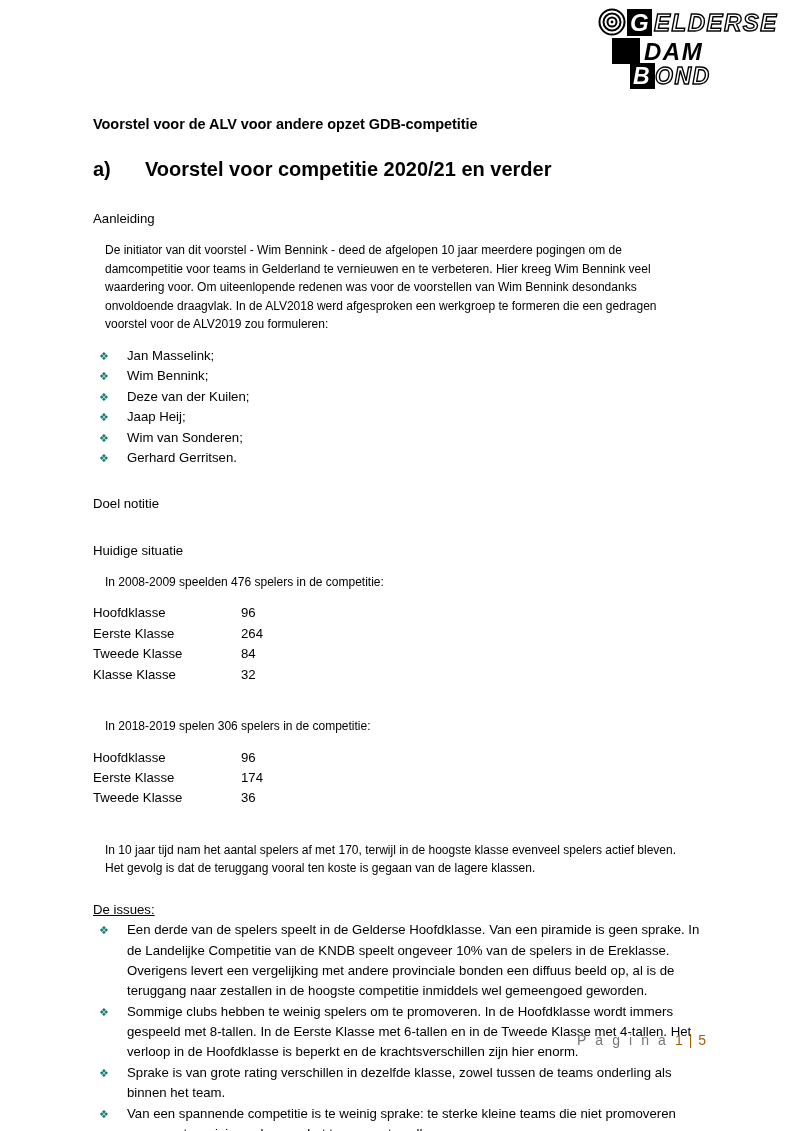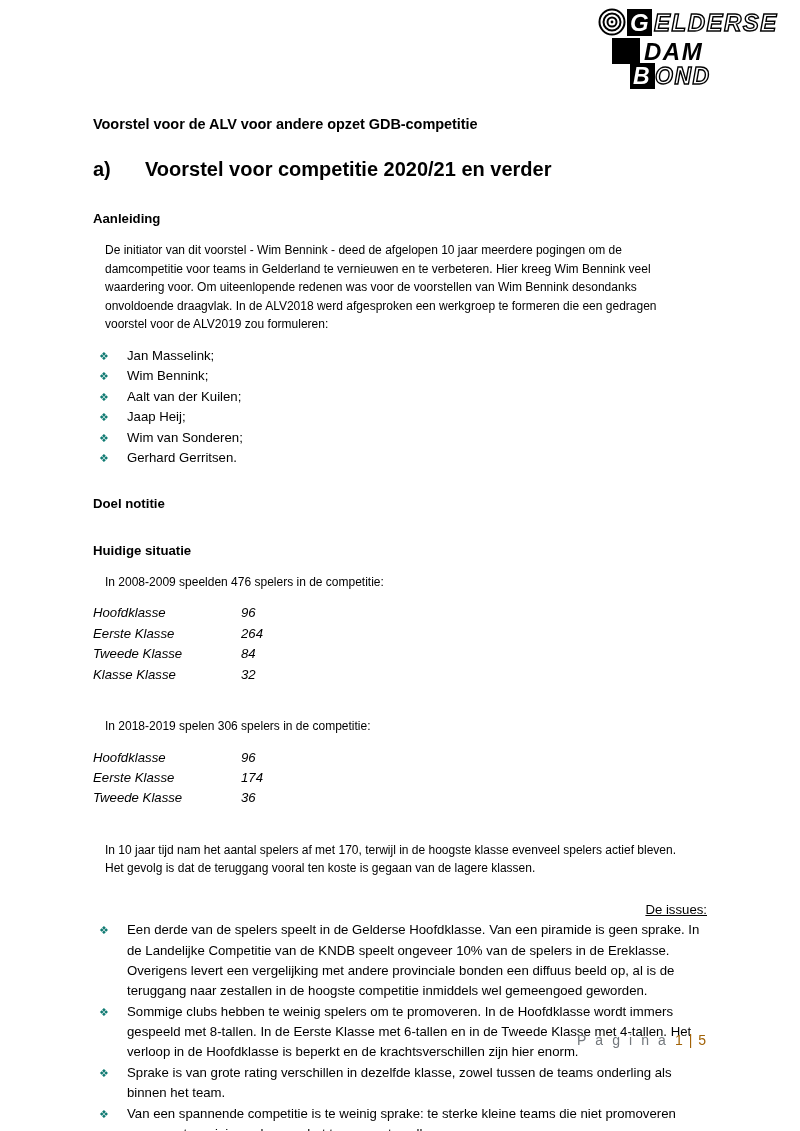--- a/index.html
+++ b/index.html
@@ -61,28 +61,27 @@
     width: 24px;
   }
 
   .section {
     margin-top: 26px;
   }
   .section.tight { margin-top: 22px; }
 
   .sec-head {
     font-size: 13.2px;
-    font-weight: bold;
+    font-weight: normal;
     line-height: 1.54;
     margin: 0;
   }
   .sec-head.underline {
     text-decoration: underline;
     font-weight: normal;
-    text-align: right;
   }
 
   p.para {
     font-size: 12px;
     line-height: 1.545;
     margin: 12px;
     text-align: left;
   }
 
   
@@ -112,21 +111,20 @@
     margin-bottom: 0;
   }
 
   
   .data-rows {
     font-size: 13.2px;
     line-height: 1.545;
   }
   .data-row {
     display: flex;
-    font-style: italic;
   }
   .data-row .klasse {
     width: 148px;
     flex: 0 0 148px;
   }
   .data-row .aantal {
     flex: 0 0 auto;
   }
 
   .spacer-line {
@@ -197,21 +195,21 @@
         <li>
           <span class="bullet-glyph">❖</span>
           <span>Jan Masselink;</span>
         </li>
         <li>
           <span class="bullet-glyph">❖</span>
           <span>Wim Bennink;</span>
         </li>
         <li>
           <span class="bullet-glyph">❖</span>
-          <span>Aalt van der Kuilen;</span>
+          <span>Deze van der Kuilen;</span>
         </li>
         <li>
           <span class="bullet-glyph">❖</span>
           <span>Jaap Heij;</span>
         </li>
         <li>
           <span class="bullet-glyph">❖</span>
           <span>Wim van Sonderen;</span>
         </li>
         <li>

